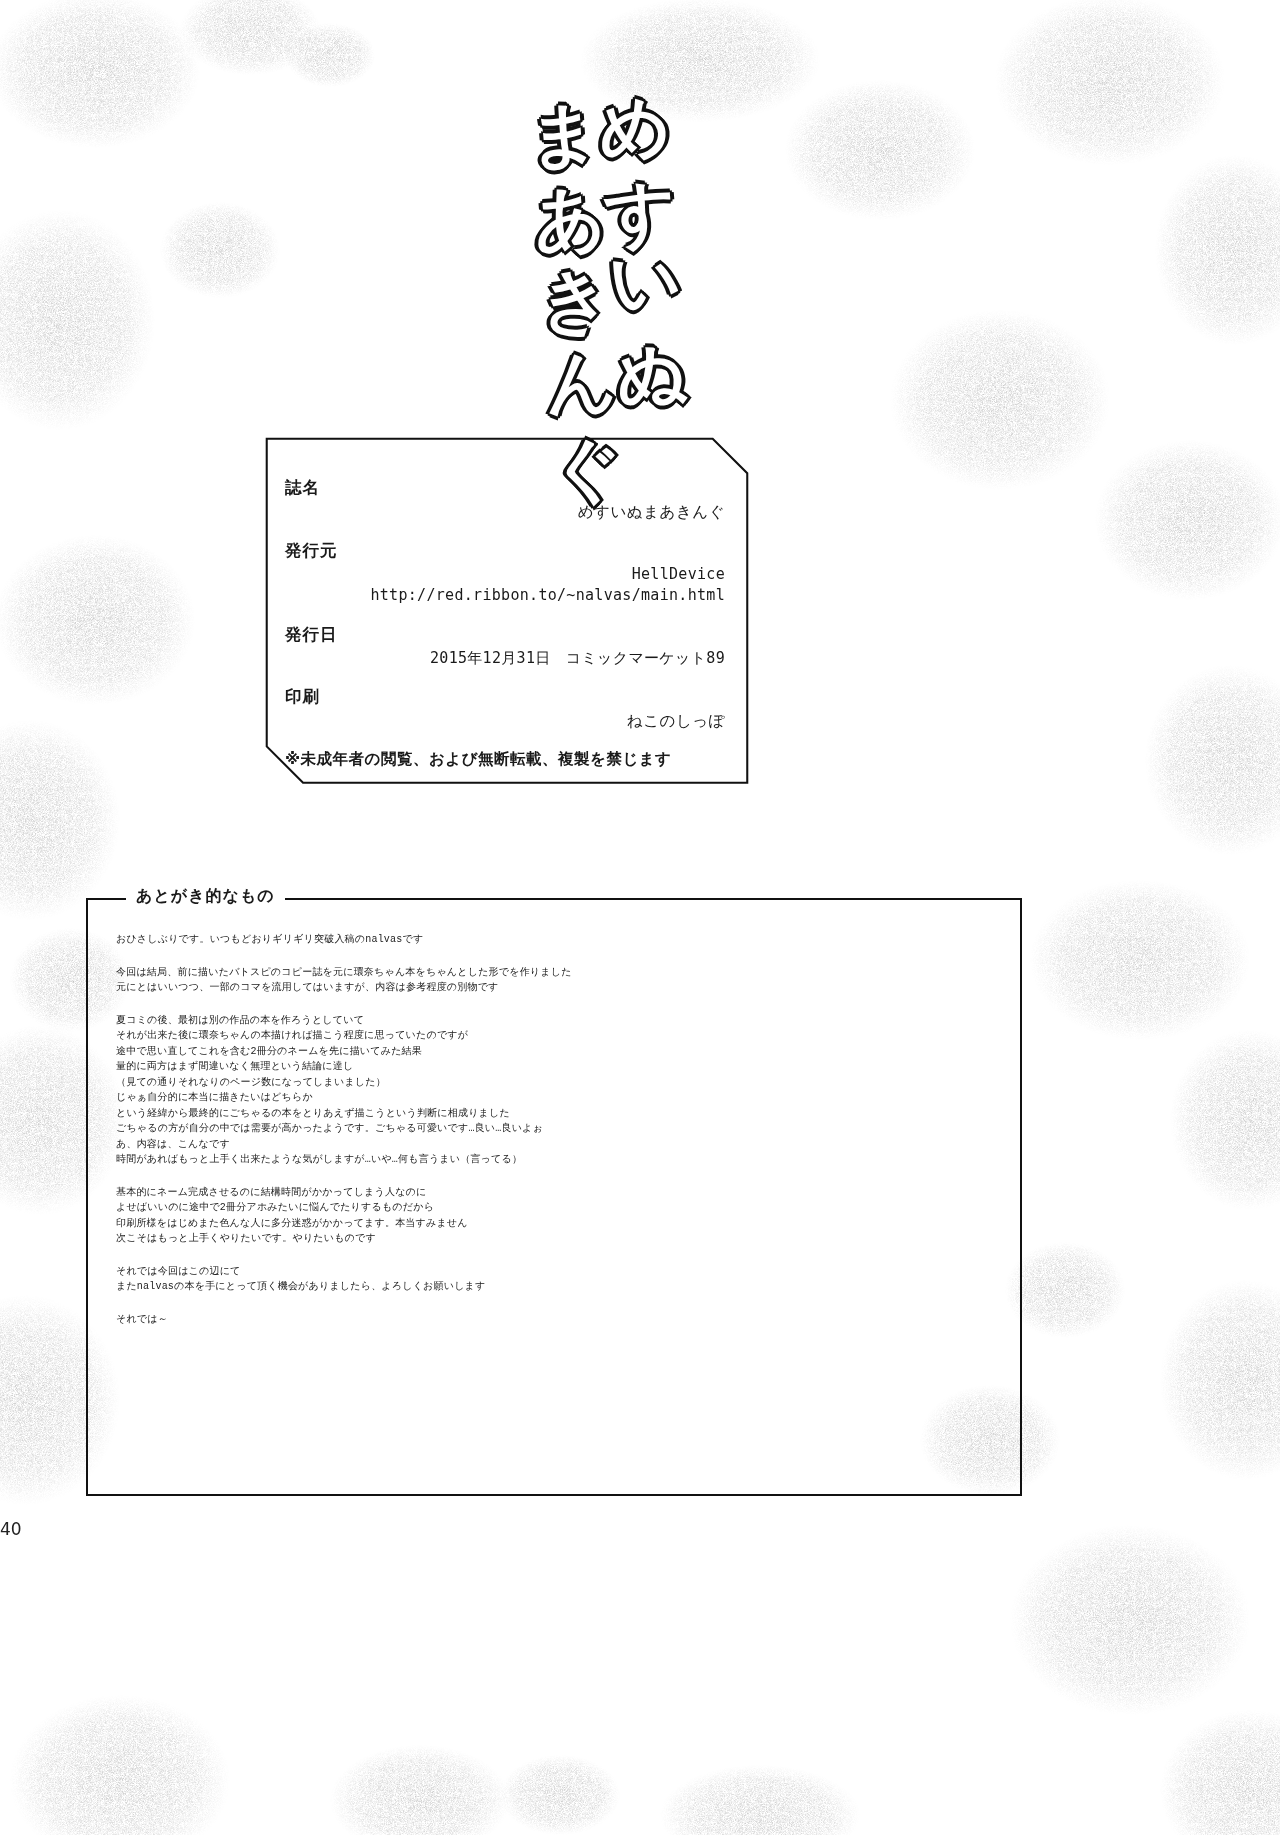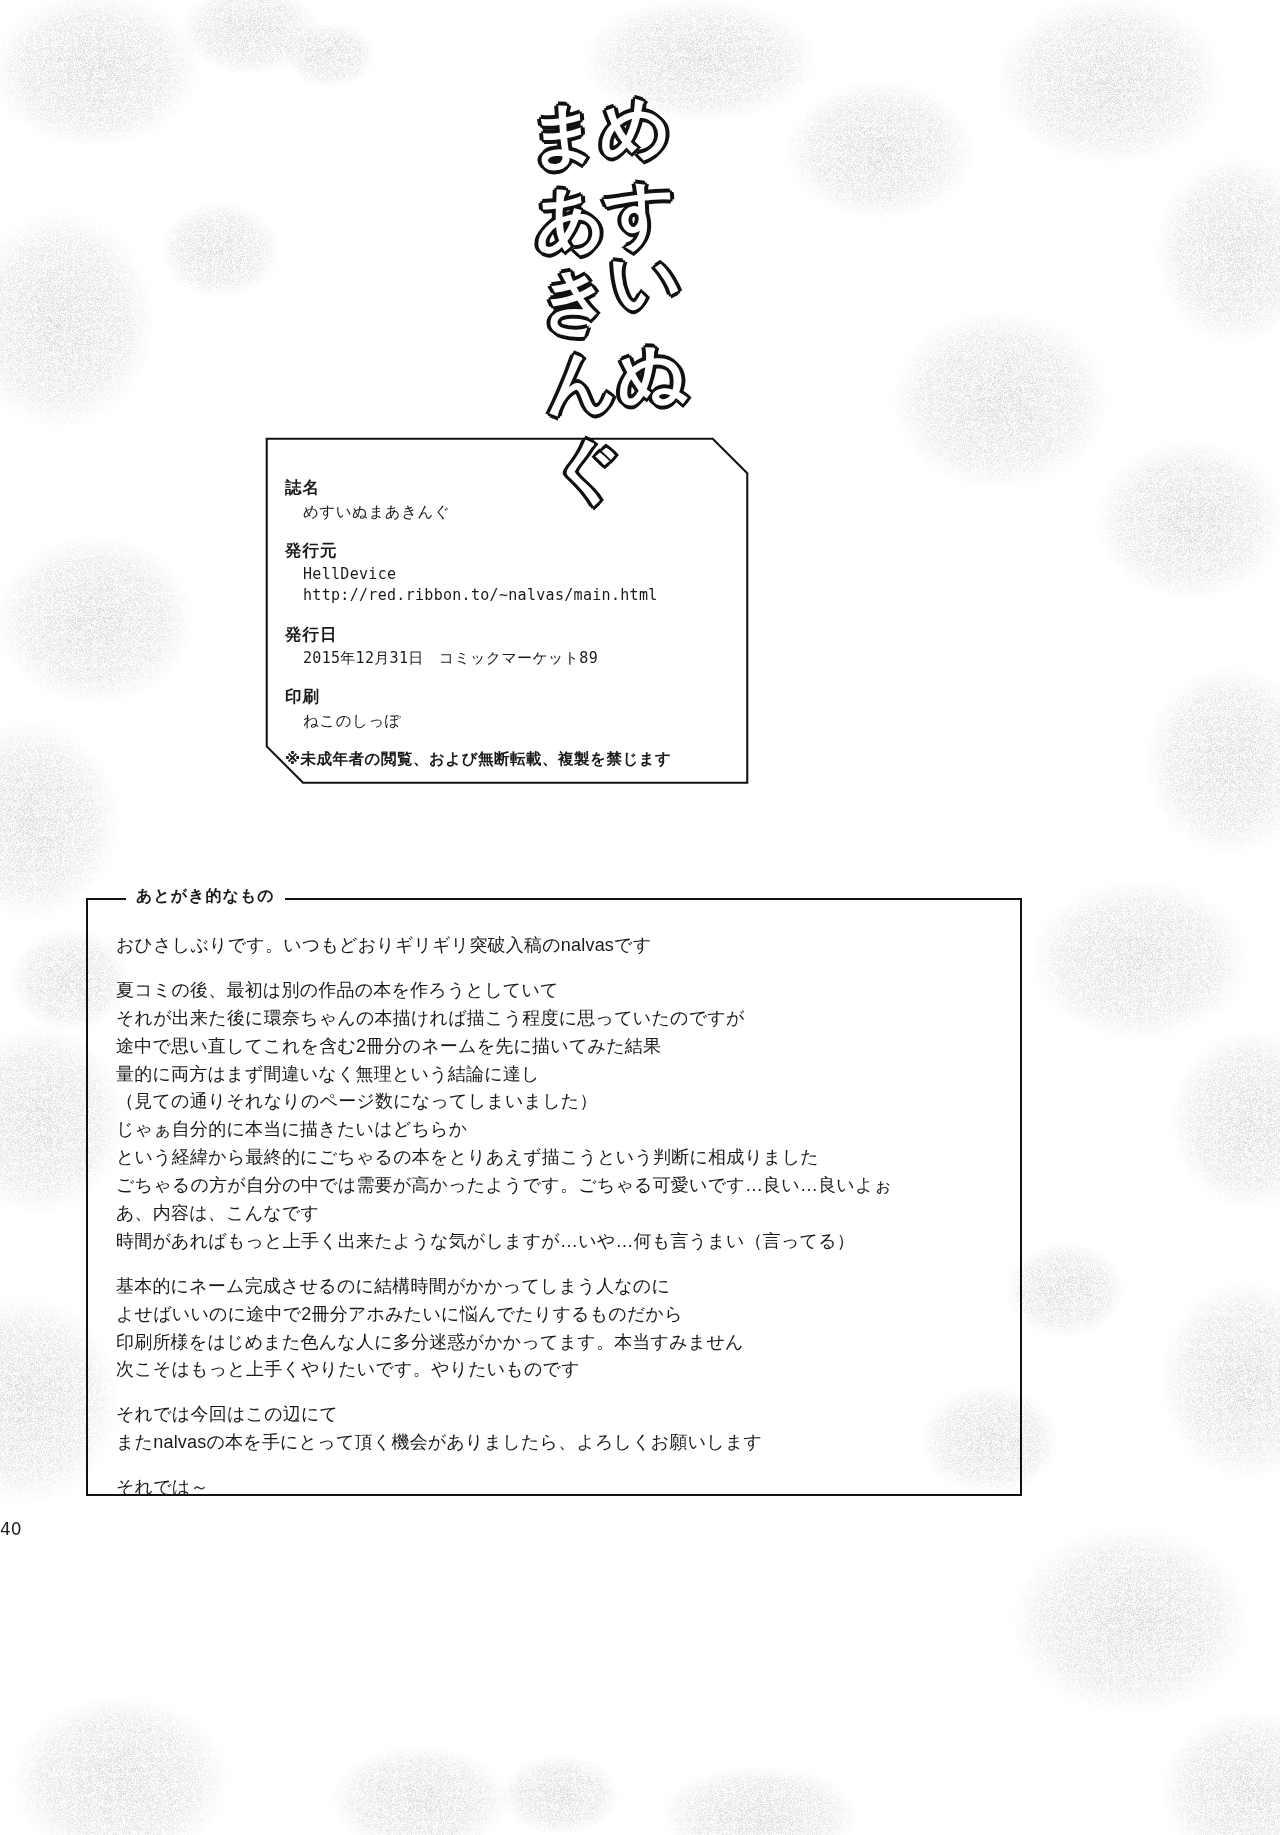--- a/index.html
+++ b/index.html
@@ -79,20 +79,21 @@
     font-size: 16.5px;
     letter-spacing: 1px;
     margin-bottom: 2px;
   }
   .c-value {
     font-family: "DejaVu Sans Mono", monospace;
     font-size: 15px;
     letter-spacing: 0.3px;
     padding-left: 18px;
     line-height: 1.42;
+    text-align: right;
   }
   .c-value.jp {
     font-family: "DejaVu Sans", sans-serif;
     font-size: 15.5px;
     letter-spacing: 0.5px;
   }
   .c-notice {
     font-family: "DejaVu Sans", sans-serif;
     font-weight: bold;
     font-size: 15.5px;
@@ -124,22 +125,22 @@
     font-size: 16px;
     letter-spacing: 1px;
     white-space: nowrap;
   }
   #afterword .aw-body {
     position: absolute;
     left: 30px;
     top: 34px;
     right: 22px;
     bottom: 14px;
-    font-family: Liberation Sans, sans-serif;
-    font-size: 18px;
+    font-family: Liberation Mono, monospace;
+    font-size: 10px;
     line-height: 1.55;
     letter-spacing: 0.2px;
   }
   #afterword .aw-para {
     margin: 0 0 17px 0;
     white-space: pre-line;
   }
   #afterword .aw-para:last-child { margin-bottom: 16px; }
 
   
@@ -242,20 +243,22 @@
 
     <div class="c-notice">※未成年者の閲覧、および無断転載、複製を禁じます</div>
   </div>
 </div>
 
 <div id="afterword">
   <div class="aw-frame"></div>
   <div class="aw-legend">あとがき的なもの</div>
   <div class="aw-body">
     <p class="aw-para">おひさしぶりです。いつもどおりギリギリ突破入稿のnalvasです</p>
+    <p class="aw-para">今回は結局、前に描いたバトスピのコピー誌を元に環奈ちゃん本をちゃんとした形でを作りました
+元にとはいいつつ、一部のコマを流用してはいますが、内容は参考程度の別物です</p>
     <p class="aw-para">夏コミの後、最初は別の作品の本を作ろうとしていて
 それが出来た後に環奈ちゃんの本描ければ描こう程度に思っていたのですが
 途中で思い直してこれを含む2冊分のネームを先に描いてみた結果
 量的に両方はまず間違いなく無理という結論に達し
 （見ての通りそれなりのページ数になってしまいました）
 じゃぁ自分的に本当に描きたいはどちらか
 という経緯から最終的にごちゃるの本をとりあえず描こうという判断に相成りました
 ごちゃるの方が自分の中では需要が高かったようです。ごちゃる可愛いです…良い…良いよぉ
 あ、内容は、こんなです
 時間があればもっと上手く出来たような気がしますが…いや…何も言うまい（言ってる）</p>

